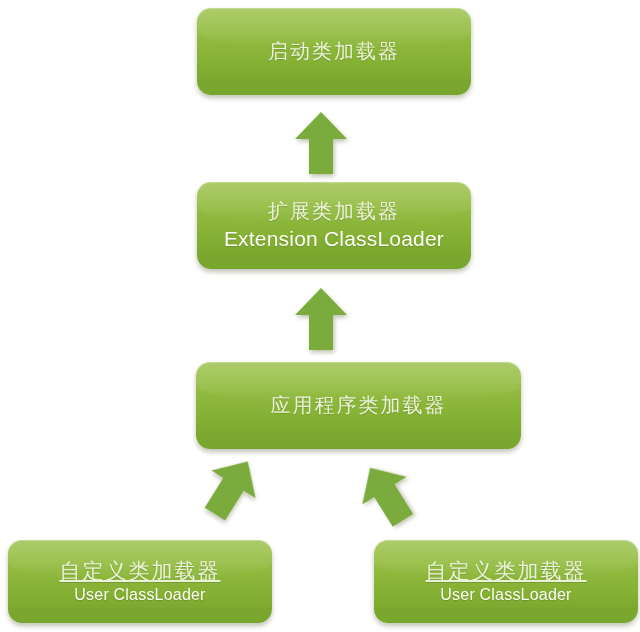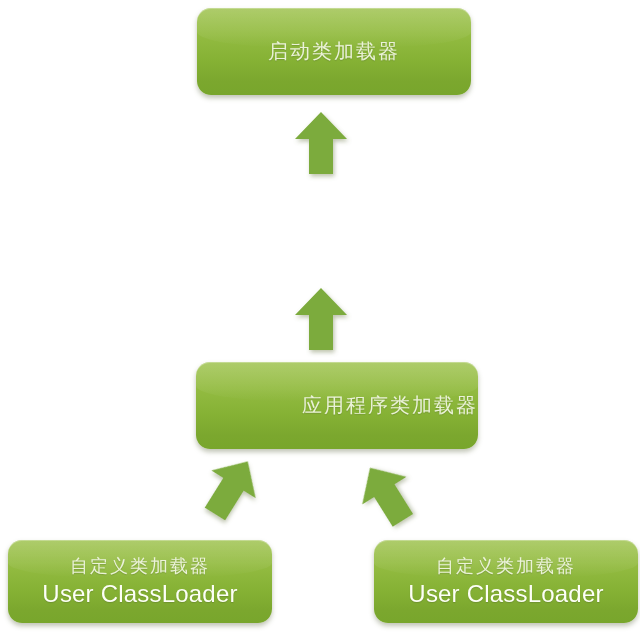--- a/index.html
+++ b/index.html
@@ -72,28 +72,28 @@
     color: #fdfff6;
     font-size: 21px;
     line-height: 1.3;
     letter-spacing: 0.2px;
     text-shadow: 0 1px 1px rgba(80,100,50,0.35);
   }
 
   
   #node-bootstrap   { left: 197px; top: 8px;   width: 274px; height: 87px; }
   #node-extension   { left: 197px; top: 182px; width: 274px; height: 87px; }
-  #node-application { left: 196px; top: 362px; width: 282px; height: 87px; align-items: flex-end; }
+  #node-application { left: 196px; top: 362px; width: 325px; height: 87px; }
   #node-user-left   { left: 8px;   top: 540px; width: 264px; height: 83px; }
   #node-user-right  { left: 374px; top: 540px; width: 264px; height: 83px; }
 
   #node-user-left .line-cn,
-  #node-user-right .line-cn { font-size: 18px; }
+  #node-user-right .line-cn { font-size: 21px; text-decoration: underline; }
   #node-user-left .line-en,
-  #node-user-right .line-en { font-size: 24px; }
+  #node-user-right .line-en { font-size: 16px; }
 
   
   .arrow {
     position: absolute;
     overflow: visible;
   }
   .arrow svg { display: block; overflow: visible; }
   .arrow-shape {
     fill: #7cab3c;
   }
@@ -118,20 +118,24 @@
     <svg viewBox="0 0 56 62" width="56" height="62" aria-hidden="true">
       <defs>
         <filter id="shBoot" x="-40%" y="-40%" width="200%" height="200%">
           <feDropShadow dx="1.5" dy="2.5" stdDeviation="2" flood-color="#6d7a4a" flood-opacity="0.45"></feDropShadow>
         </filter>
       </defs>
       <polygon class="arrow-shape" filter="url(#shBoot)" points="28,0 54,27 40,27 40,62 16,62 16,27 2,27"></polygon>
     </svg>
   </div>
 
+  <div class="node" id="node-extension">
+    <div class="line-cn">扩展类加载器</div>
+    <div class="line-en">Extension ClassLoader</div>
+  </div>
 
   <div class="arrow" id="arrow-app-to-ext">
     <svg viewBox="0 0 56 62" width="56" height="62" aria-hidden="true">
       <defs>
         <filter id="shExt" x="-40%" y="-40%" width="200%" height="200%">
           <feDropShadow dx="1.5" dy="2.5" stdDeviation="2" flood-color="#6d7a4a" flood-opacity="0.45"></feDropShadow>
         </filter>
       </defs>
       <polygon class="arrow-shape" filter="url(#shExt)" points="28,0 54,27 40,27 40,62 16,62 16,27 2,27"></polygon>
     </svg>

